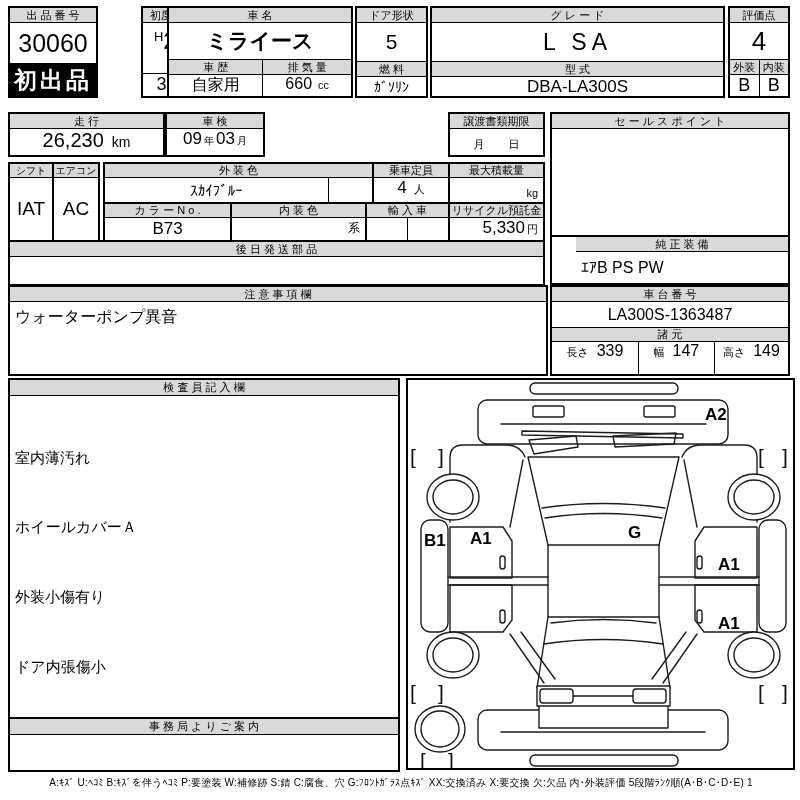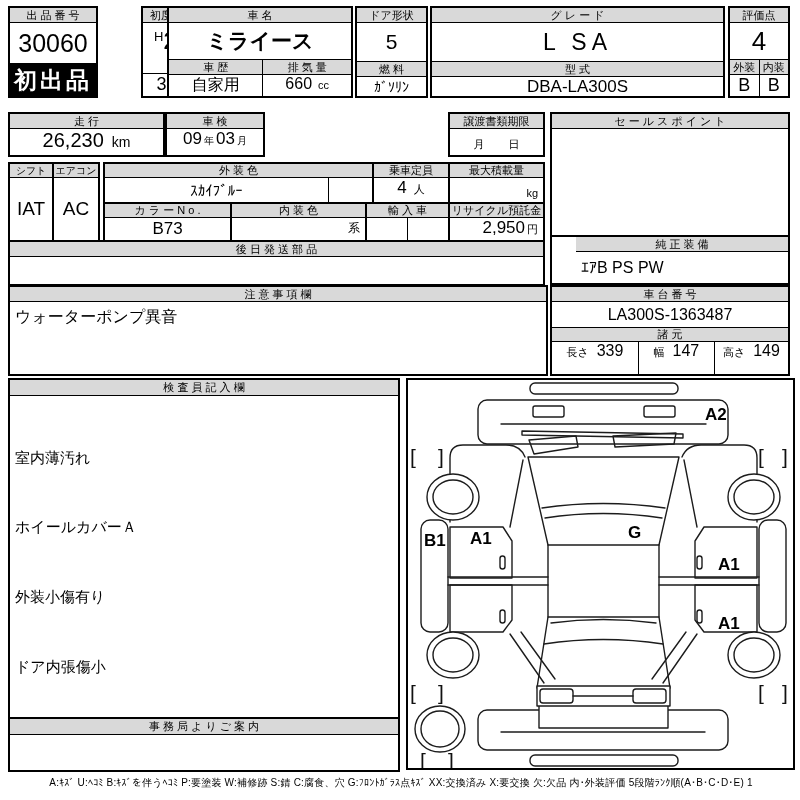--- a/index.html
+++ b/index.html
@@ -168,21 +168,21 @@
     <div class="hdr" style="height:13px;">輸 入 車</div>
     <div class="row" style="flex:1;">
       <div class="val divR" style="flex:1;"></div>
       <div class="val" style="flex:1;"></div>
     </div>
   </div>
 
   <div class="abs grp" style="left:448px;top:202px;width:97px;height:40px;">
     <div class="hdr" style="height:13px;font-size:11px;">リサイクル預託金</div>
     <div class="val bl right" style="flex:1;">
-      <span style="font-size:17px;">2,950</span>
+      <span style="font-size:17px;">5,330</span>
       <span class="sm" style="margin-left:2px;">円</span>
     </div>
   </div>
 
   <div class="abs grp" style="left:8px;top:240px;width:537px;height:46px;">
     <div class="hdr" style="height:14px;">後 日 発 送 部 品</div>
     <div class="val left" style="flex:1;font-size:14px;"></div>
   </div>
 
   <div class="abs grp" style="left:550px;top:235px;width:240px;height:50px;padding-left:24px;">

